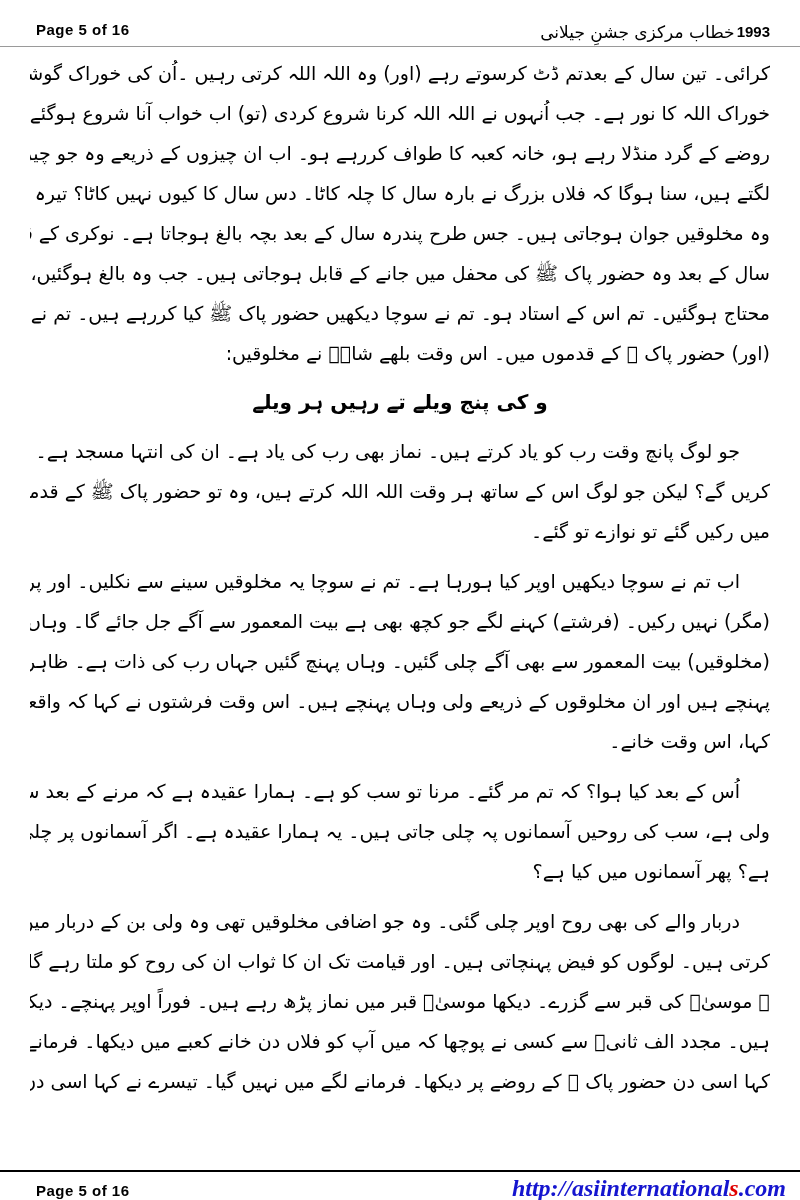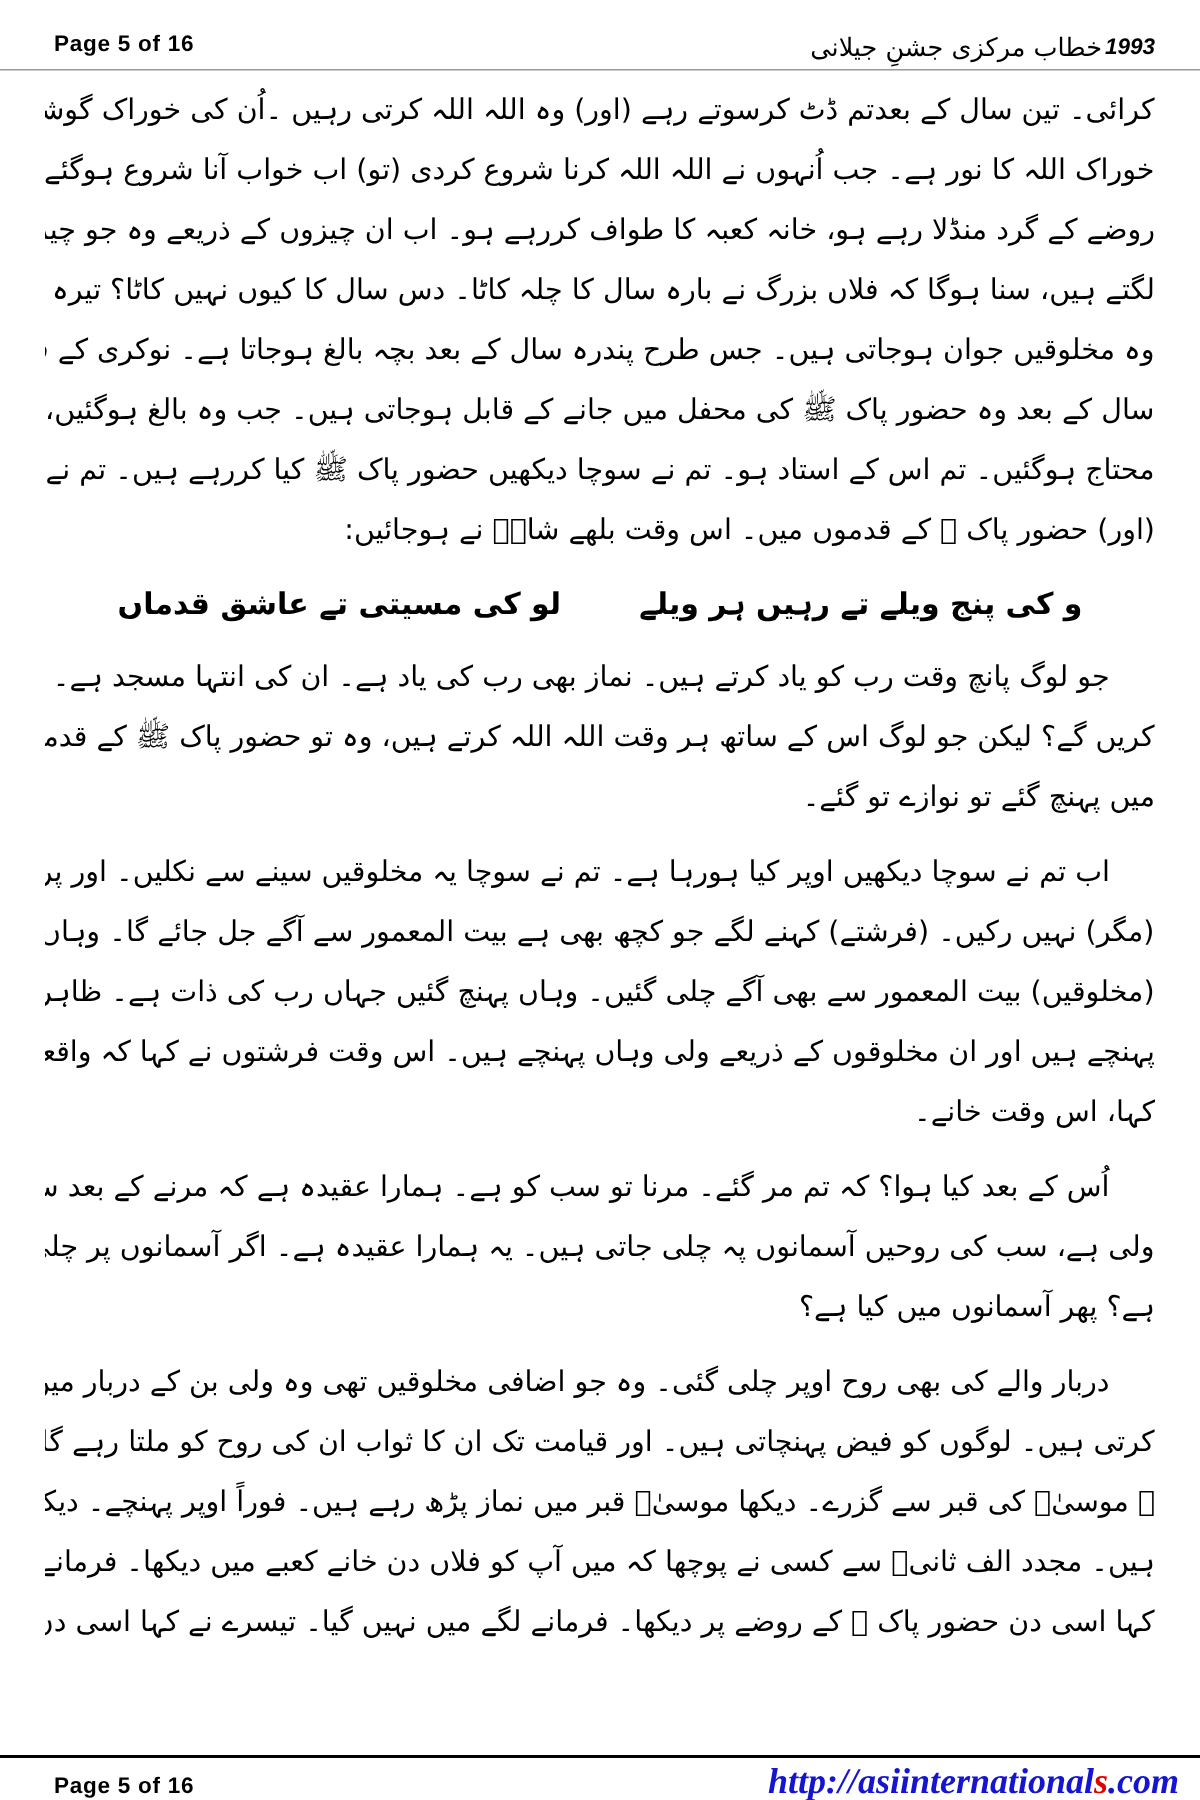--- a/index.html
+++ b/index.html
@@ -19,21 +19,21 @@
   .page-label {
     font-family:"Liberation Sans", sans-serif;
     font-weight:bold; font-size:15px; letter-spacing:0.5px; color:#000;
   }
   .header-title {
     display:flex; direction:ltr; align-items:center; gap:2px;
     font-size:17px; line-height:22px;
   }
   .header-title .urdu-title { direction:rtl; font-family:"DejaVu Sans", sans-serif; }
   .header-title .year {
-    font-family:"Liberation Sans", sans-serif; font-weight:bold; font-size:15px;font-style:italic;
+    font-family:"Liberation Sans", sans-serif; font-weight:bold; font-size:15px;
   }
   .header-rule { border-top:1px solid #9a9a9a; width:100%; }
 
   
   .body {
     direction:rtl; padding:6px 30px 0 30px;
   }
   .para { margin-bottom:10px; }
   .para.indent .line:first-child { text-indent:30px; }
   .line {
@@ -83,32 +83,31 @@
   <div class="body">
 
     <div class="para">
       <div class="line">کرائی۔ تین سال کے بعدتم ڈٹ کرسوتے رہے (اور) وہ اللہ اللہ کرتی رہیں ۔اُن کی خوراک گوشت روٹی نہیں ہے۔ ان کی</div>
       <div class="line">خوراک اللہ کا نور ہے۔ جب اُنہوں نے اللہ اللہ کرنا شروع کردی (تو) اب خواب آنا شروع ہوگئے کہ حضور پاک ﷺ کے</div>
       <div class="line">روضے کے گرد منڈلا رہے ہو، خانہ کعبہ کا طواف کررہے ہو۔ اب ان چیزوں کے ذریعے وہ جو چیز اندر بیدار ہوگئیں ۔بارہ سال</div>
       <div class="line">لگتے ہیں، سنا ہوگا کہ فلاں بزرگ نے بارہ سال کا چلہ کاٹا۔ دس سال کا کیوں نہیں کاٹا؟ تیرہ سال کا کیوں نہیں کاٹا؟ بارہ سال میں</div>
       <div class="line">وہ مخلوقیں جوان ہوجاتی ہیں۔ جس طرح پندرہ سال کے بعد بچہ بالغ ہوجاتا ہے۔ نوکری کے قابل ہوجاتا ہے۔ اسی طرح بارہ</div>
       <div class="line">سال کے بعد وہ حضور پاک ﷺ کی محفل میں جانے کے قابل ہوجاتی ہیں۔ جب وہ بالغ ہوگئیں، اس وقت وہ تمہاری سوچ کی</div>
       <div class="line">محتاج ہوگئیں۔ تم اس کے استاد ہو۔ تم نے سوچا دیکھیں حضور پاک ﷺ کیا کررہے ہیں۔ تم نے سوچا وہ سینے سے نکلیں............</div>
-      <div class="line end">(اور) حضور پاک ﷺ کے قدموں میں۔ اس وقت بلھے شاہؒ نے ہوجائیں:</div>
+      <div class="line end">(اور) حضور پاک ﷺ کے قدموں میں۔ اس وقت بلھے شاہؒ نے مخلوقیں:</div>
     </div>
 
     <div class="poetry">
       <span>و کی پنج ویلے تے رہیں ہر ویلے</span>
-      <span>لو کی مسیتی تے عاشق قدماں</span>
     </div>
 
     <div class="para indent">
       <div class="line">جو لوگ پانچ وقت رب کو یاد کرتے ہیں۔ نماز بھی رب کی یاد ہے۔ ان کی انتہا مسجد ہے۔ باجماعت ہوجائیں گے۔ اور کیا</div>
       <div class="line">کریں گے؟ لیکن جو لوگ اس کے ساتھ ہر وقت اللہ اللہ کرتے ہیں، وہ تو حضور پاک ﷺ کے قدموں میں پہنچ گئے۔ قدموں</div>
-      <div class="line end">میں پہنچ گئے تو نوازے تو گئے۔</div>
+      <div class="line end">میں رکیں گئے تو نوازے تو گئے۔</div>
     </div>
 
     <div class="para indent">
       <div class="line">اب تم نے سوچا دیکھیں اوپر کیا ہورہا ہے۔ تم نے سوچا یہ مخلوقیں سینے سے نکلیں۔ اور پرواز کر گئیں۔ فرشتوں نے روکا</div>
       <div class="line">(مگر) نہیں رکیں۔ (فرشتے) کہنے لگے جو کچھ بھی ہے بیت المعمور سے آگے جل جائے گا۔ وہاں تو فرشتے بھی نہیں جاسکتے۔ یہ</div>
       <div class="line">(مخلوقیں) بیت المعمور سے بھی آگے چلی گئیں۔ وہاں پہنچ گئیں جہاں رب کی ذات ہے۔ ظاہری جسم سے حضور پاک ﷺ وہاں</div>
       <div class="line">پہنچے ہیں اور ان مخلوقوں کے ذریعے ولی وہاں پہنچے ہیں۔ اس وقت فرشتوں نے کہا کہ واقعی انسان اشرف المخلوقات ہے۔ اُس وقت</div>
       <div class="line end">کہا، اس وقت خانے۔</div>
     </div>
 

